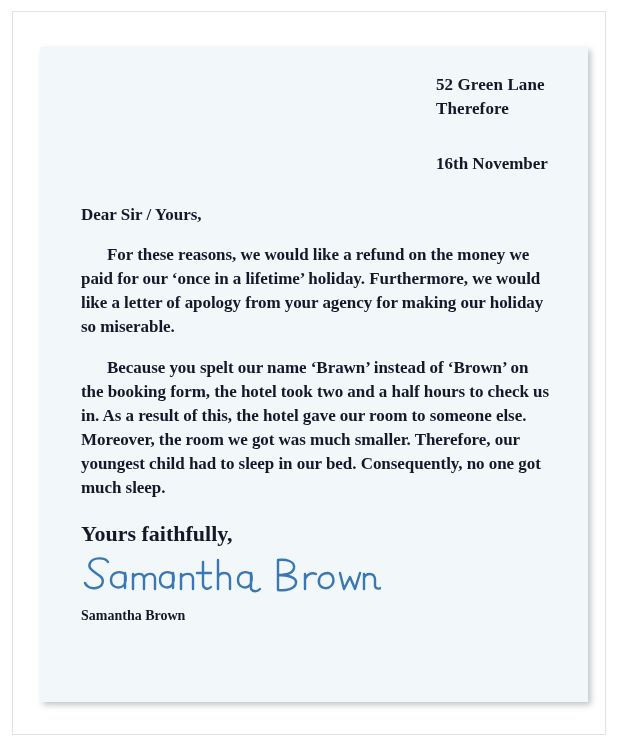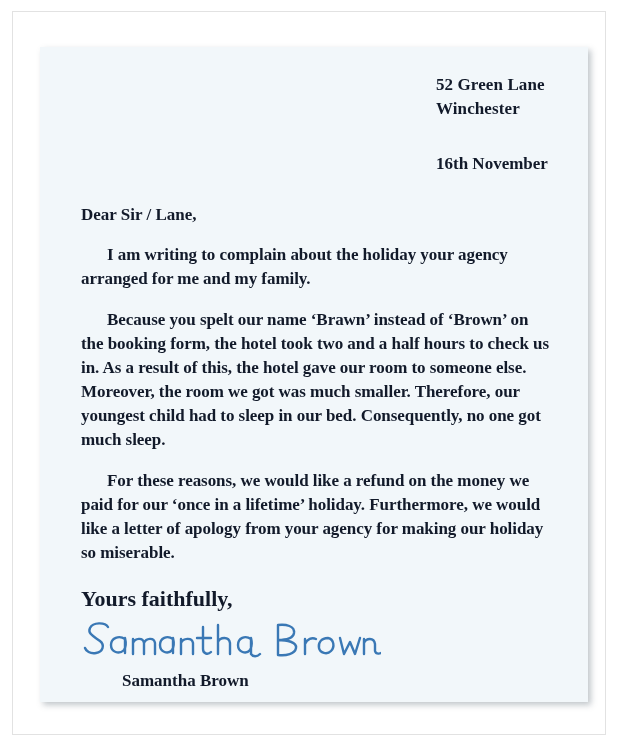--- a/index.html
+++ b/index.html
@@ -94,45 +94,43 @@
 
   .signature-wrap {
     margin-top: 6px;
     height: 52px;
   }
   .signature-wrap svg { display: block; }
 
   .printed-name {
     margin-top: 0px;
     font-weight: bold;
-    font-size: 17px;
+    font-size: 14px;
     line-height: 23.5px;
-    margin-left: 41px;
   }
 </style>
 </head>
 <body>
 
 <div id="card">
 
   <div id="letter">
     <div class="sheet-inner">
 
       <div class="address-block">
         <div class="address-line">52 Green Lane</div>
-        <div class="address-line">Winchester</div>
+        <div class="address-line">Therefore</div>
       </div>
 
       <div class="date-line">16th November</div>
 
-      <div class="salutation">Dear Sir / Lane,</div>
+      <div class="salutation">Dear Sir / Yours,</div>
 
-      <div class="para">I am writing to complain about the holiday your agency arranged for me and my family.</div>
+      <div class="para">For these reasons, we would like a refund on the money we paid for our ‘once in a lifetime’ holiday. Furthermore, we would like a letter of apology from your agency for making our holiday so miserable.</div>
       <div class="para">Because you spelt our name ‘Brawn’ instead of ‘Brown’ on the booking form, the hotel took two and a half hours to check us in. As a result of this, the hotel gave our room to someone else. Moreover, the room we got was much smaller. Therefore, our youngest child had to sleep in our bed. Consequently, no one got much sleep.</div>
-      <div class="para">For these reasons, we would like a refund on the money we paid for our ‘once in a lifetime’ holiday. Furthermore, we would like a letter of apology from your agency for making our holiday so miserable.</div>
 
       <div class="signoff">Yours faithfully,</div>
 
       <div class="signature-wrap">
         <svg width="300" height="52" viewBox="0 0 300 52" fill="none" stroke="#3a78b5" stroke-width="2.4" stroke-linecap="round" stroke-linejoin="round">
 
           <path d="M27 10 C24 5, 12 5, 9 11 C6 17, 14 20, 19 24 C24 28, 22 35, 15 36 C9 37, 5 34, 4 31"></path>
 
           <path d="M44 22 C38 18, 30 21, 30 28 C30 35, 38 38, 43 33 C45 30, 45 25, 44 21 L44 36"></path>
 

